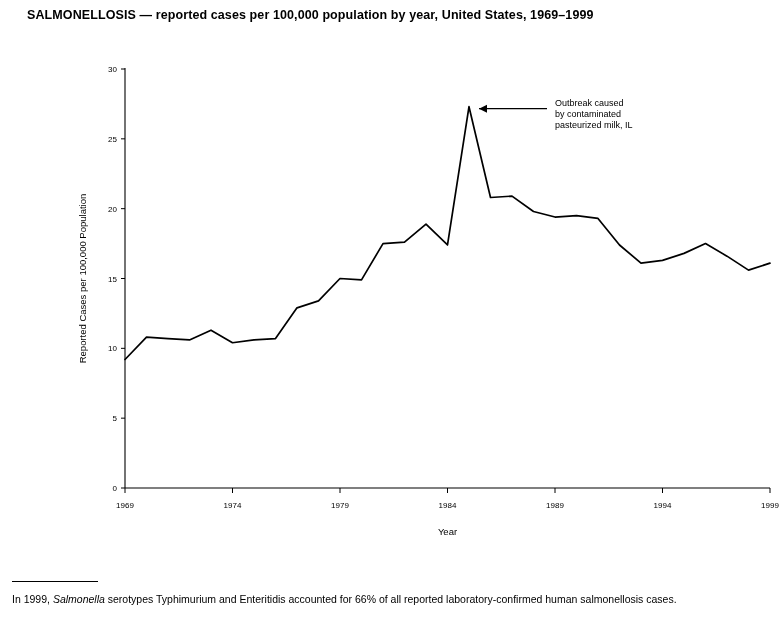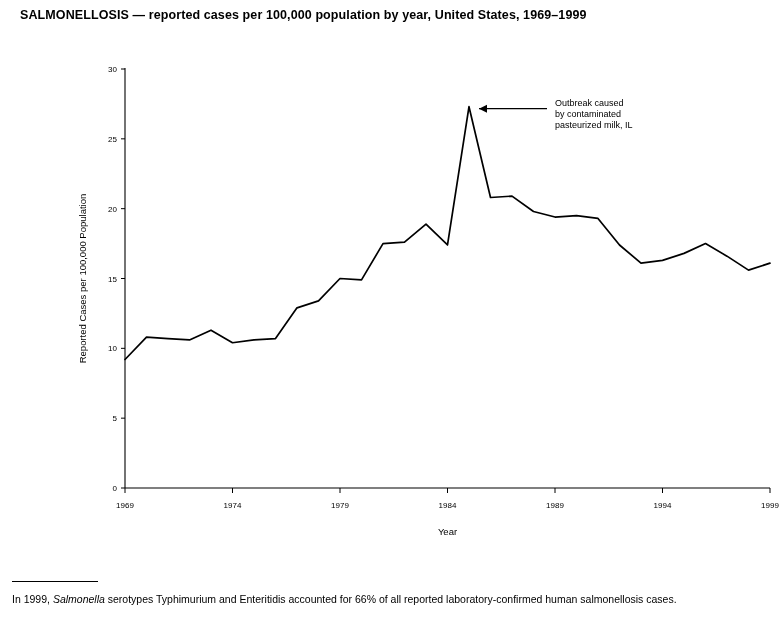--- a/index.html
+++ b/index.html
@@ -10,21 +10,21 @@
     width: 784px;
     height: 619px;
     background: #ffffff;
     font-family: "Liberation Sans", sans-serif;
     color: #000000;
     position: relative;
     overflow: hidden;
   }
   #page-title {
     position: absolute;
-    left: 20px;
+    left: 27px;
     top: 8px;
     font-size: 12.5px;
     font-weight: bold;
     letter-spacing: 0.1px;
     white-space: nowrap;
   }
   #chart-area {
     position: absolute;
     left: 0;
     top: 40px;

